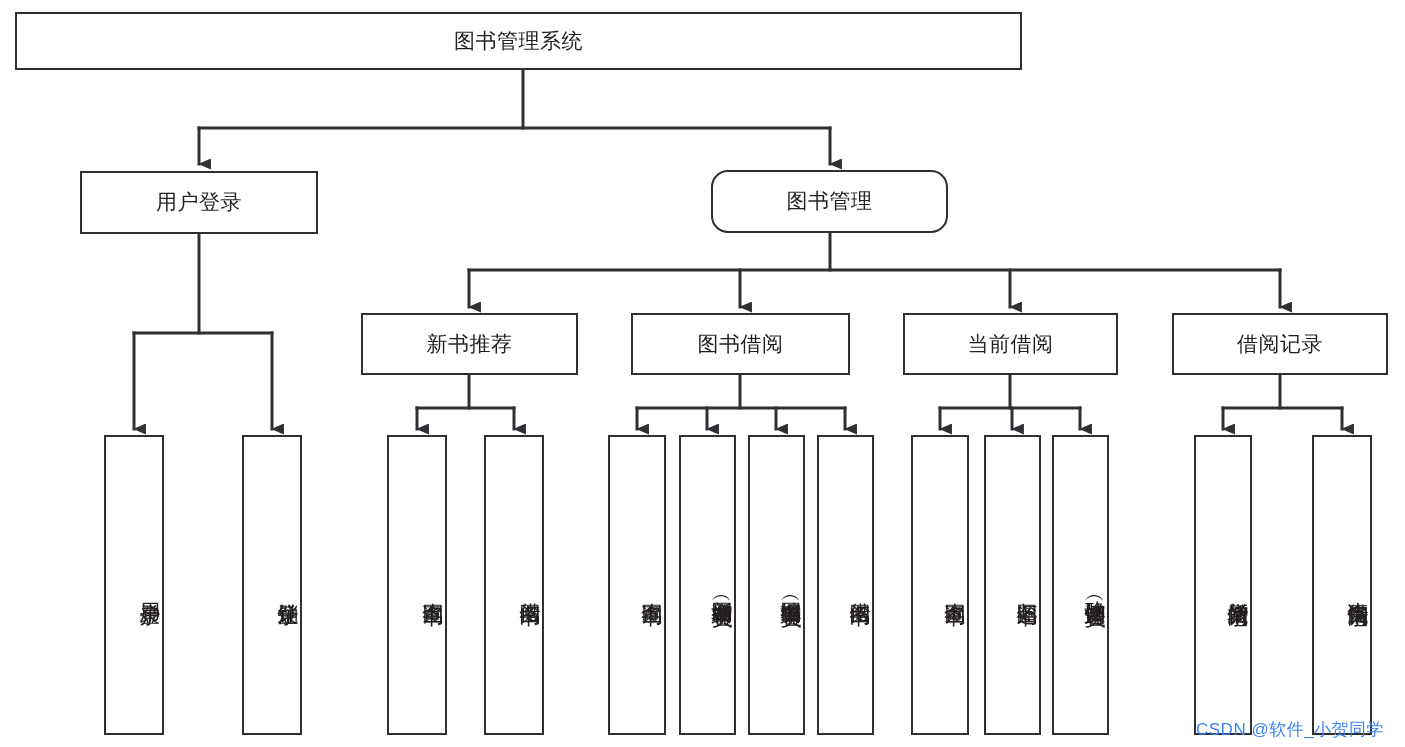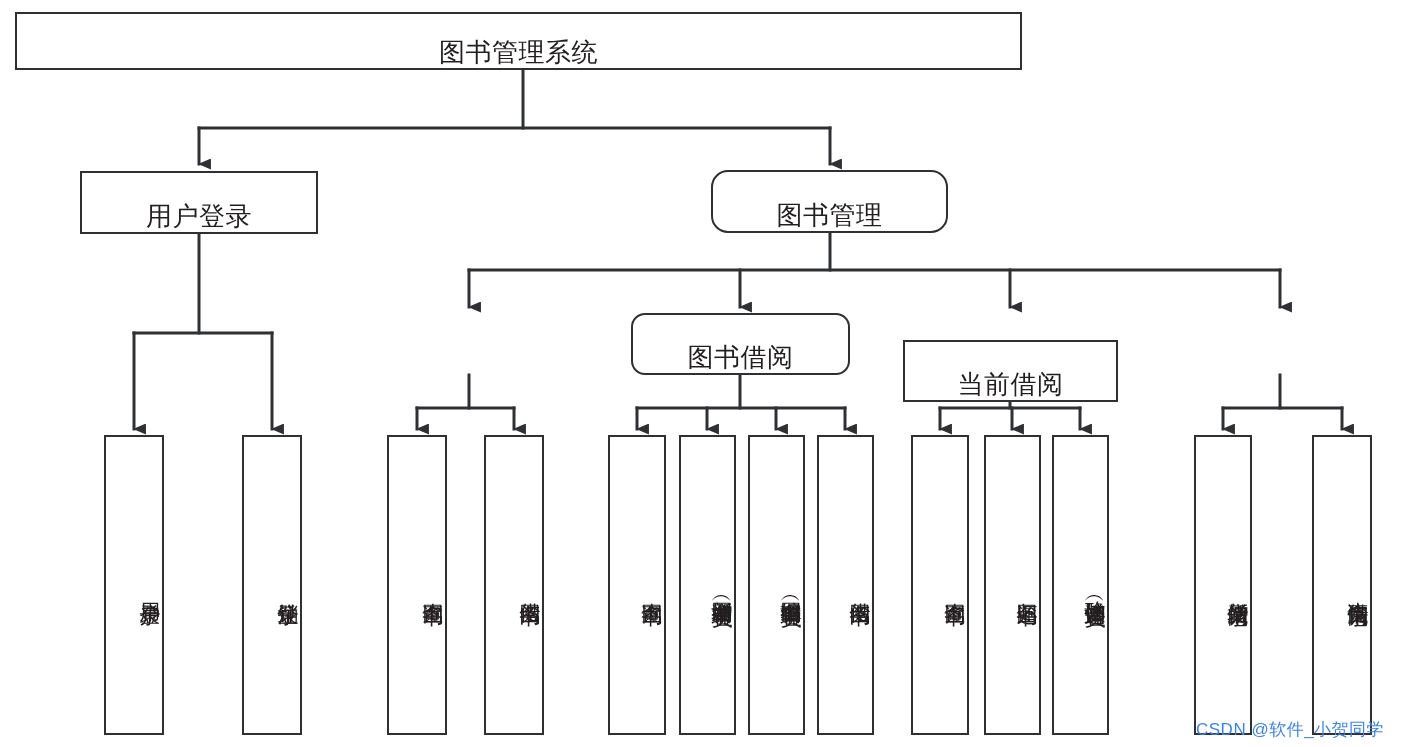--- a/index.html
+++ b/index.html
@@ -30,23 +30,22 @@
     border: 2px solid #2f3033;
     background: #ffffff;
     color: #231f20;
     display: flex;
     align-items: center;
     justify-content: center;
     text-align: center;
     line-height: 1.18;
   }
   .node.h {
-    font-size: 26px;
+    font-size: 21px;
     letter-spacing: 0.5px;
-    align-items: flex-end;
   }
   .node.v {
     font-size: 21px;
     writing-mode: vertical-rl;
     text-orientation: upright;
     letter-spacing: 1px;
     padding-top: 6px;
     align-items: flex-start;
     justify-content: center;
   }
@@ -121,25 +120,31 @@
     <span class="lbl">图书管理系统</span>
   </div>
 
   <div class="node h" style="left:80px; top:171px; width:238px; height:63px;">
     <span class="lbl">用户登录</span>
   </div>
   <div class="node h" style="left:711px; top:170px; width:237px; height:63px;border-radius:17px;">
     <span class="lbl">图书管理</span>
   </div>
 
-  <div class="node h" style="left:631px; top:313px; width:219px; height:62px;border-radius:14px;">
+  <div class="node h" style="left:361px; top:313px; width:217px; height:62px;">
+    <span class="lbl">新书推荐</span>
+  </div>
+  <div class="node h" style="left:631px; top:313px; width:219px; height:62px;">
     <span class="lbl">图书借阅</span>
   </div>
-  <div class="node h" style="left:903px; top:313px; width:215px; height:62px;margin-top:27px;">
+  <div class="node h" style="left:903px; top:313px; width:215px; height:62px;">
     <span class="lbl">当前借阅</span>
+  </div>
+  <div class="node h" style="left:1172px; top:313px; width:216px; height:62px;">
+    <span class="lbl">借阅记录</span>
   </div>
 
   <div class="node v" style="left:104px; top:435px; width:60px; height:300px;">
     <span class="lbl">用户登录</span>
   </div>
   <div class="node v" style="left:242px; top:435px; width:60px; height:300px;">
     <span class="lbl">注销登录</span>
   </div>
 
   <div class="node v" style="left:387px; top:435px; width:60px; height:300px;">

